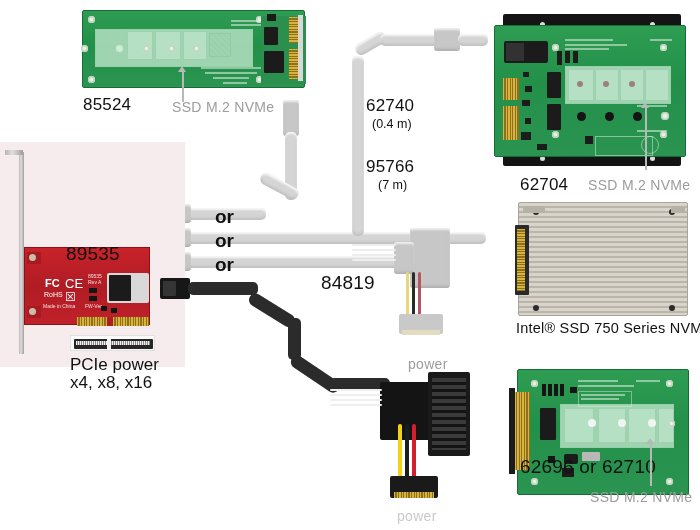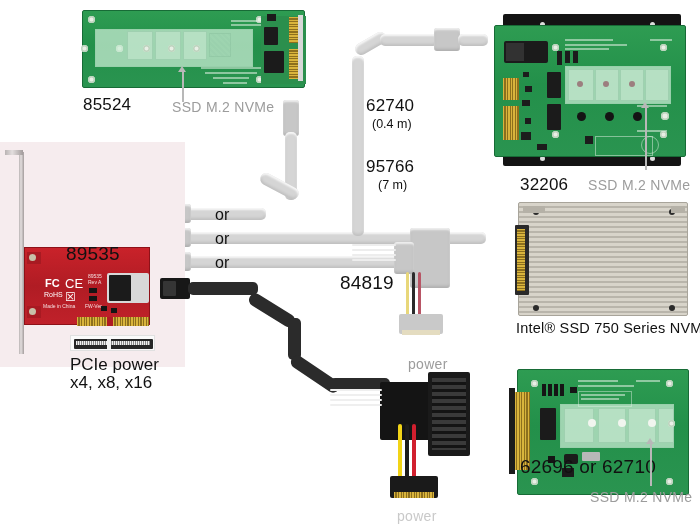--- a/index.html
+++ b/index.html
@@ -3,21 +3,21 @@
 <meta charset="utf-8">
 <style>
   html,body{margin:0;padding:0;background:#fff;}
   body{width:700px;height:530px;position:relative;overflow:hidden;
        font-family:"Liberation Sans","DejaVu Sans",sans-serif;color:#000;}
   .abs{position:absolute;}
   .lbl{font-size:17px;letter-spacing:.2px;color:#111;white-space:nowrap;}
   .lbl-sm{font-size:12.5px;color:#111;white-space:nowrap;}
   .lbl-gray{font-size:14px;color:#9c9c9c;white-space:nowrap;letter-spacing:.3px;}
   .lbl-gray-lite{font-size:14px;color:#c9c9c9;white-space:nowrap;letter-spacing:.3px;}
-  .lbl-or{font-size:16px;font-weight:normal;color:#111;}
+  .lbl-or{font-size:19px;font-weight:bold;color:#111;}
   .lbl-slot{font-size:17px;color:#111;line-height:1.12;white-space:nowrap;}
 
   
   .pcb{background:linear-gradient(180deg,#2e9c52 0%,#23904a 45%,#2a9450 100%);
        border:1px solid #176b36;box-sizing:border-box;}
   .pcb-hole{position:absolute;width:7px;height:7px;border-radius:50%;
             background:#e9efe6;box-shadow:0 0 0 1.5px #bcd3bd inset;}
   .ssd-overlay{position:absolute;background:rgba(205,238,215,.72);
                border:1px solid rgba(150,205,170,.7);}
   .ssd-chip{position:absolute;background:rgba(186,226,199,.85);
@@ -175,21 +175,21 @@
   <div class="abs" style="left:27px;top:74px;width:8px;height:6px;background:#1c1c1c;"></div>
   <div class="abs" style="left:30px;top:92px;width:6px;height:6px;background:#1c1c1c;"></div>
   <div class="abs" style="left:26px;top:106px;width:10px;height:8px;background:#1c1c1c;"></div>
   <div class="abs" style="left:42px;top:118px;width:10px;height:6px;background:#1c1c1c;"></div>
   <div class="abs" style="left:62px;top:25px;width:5px;height:14px;background:#1c1c1c;"></div>
   <div class="abs" style="left:70px;top:25px;width:5px;height:12px;background:#1c1c1c;"></div>
   <div class="abs" style="left:78px;top:25px;width:5px;height:12px;background:#1c1c1c;"></div>
   <div class="abs" style="left:90px;top:110px;width:8px;height:8px;background:#1c1c1c;"></div>
 </div>
 
-<div class="abs lbl" style="left:520px;top:175px;">32206</div>
+<div class="abs lbl" style="left:520px;top:175px;">62704</div>
 <div class="arrow-line" style="left:645px;top:108px;height:62px;"></div>
 <div class="arrow-head" style="left:641px;top:102px;"></div>
 <div class="abs lbl-gray" style="left:588px;top:177px;">SSD M.2 NVMe</div>
 
 <div class="abs" id="card-panel" style="left:0px;top:142px;width:185px;height:225px;"></div>
 
 <div class="bracket" style="left:19px;top:152px;width:5px;height:202px;"></div>
 <div class="bracket" style="left:5px;top:150px;width:18px;height:5px;"></div>
 
 <div class="redpcb" style="left:24px;top:247px;width:126px;height:78px;">
@@ -240,21 +240,21 @@
 <div class="conn-black" style="left:160px;top:278px;width:30px;height:21px;"></div>
 <div class="abs" style="left:163px;top:281px;width:13px;height:15px;background:#353535;border-radius:1px;"></div>
 <div class="cable-black" style="left:188px;top:282px;width:70px;height:13px;"></div>
 <div class="cable-black" style="left:250px;top:290px;width:52px;height:13px;border-radius:7px;
      transform:rotate(32deg);transform-origin:left center;"></div>
 <div class="cable-black" style="left:288px;top:318px;width:13px;height:42px;"></div>
 <div class="cable-black" style="left:292px;top:352px;width:56px;height:13px;border-radius:7px;
      transform:rotate(34deg);transform-origin:left center;"></div>
 <div class="cable-black" style="left:330px;top:378px;width:60px;height:13px;"></div>
 
-<div class="abs lbl" style="left:340px;top:272px;font-size:19px;">84819</div>
+<div class="abs lbl" style="left:321px;top:272px;font-size:19px;">84819</div>
 
 <div class="conn-gray" style="left:410px;top:228px;width:40px;height:60px;border-radius:3px;"></div>
 <div class="conn-gray" style="left:394px;top:242px;width:20px;height:32px;"></div>
 
 <div class="wire" style="left:352px;top:244px;width:44px;height:2px;background:#ededed;"></div>
 <div class="wire" style="left:352px;top:249px;width:44px;height:2px;background:#ededed;"></div>
 <div class="wire" style="left:352px;top:254px;width:44px;height:2px;background:#ededed;"></div>
 <div class="wire" style="left:352px;top:259px;width:44px;height:2px;background:#ededed;"></div>
 
 <div class="wire" style="left:406px;top:272px;width:3px;height:44px;background:#e8d77a;"></div>

